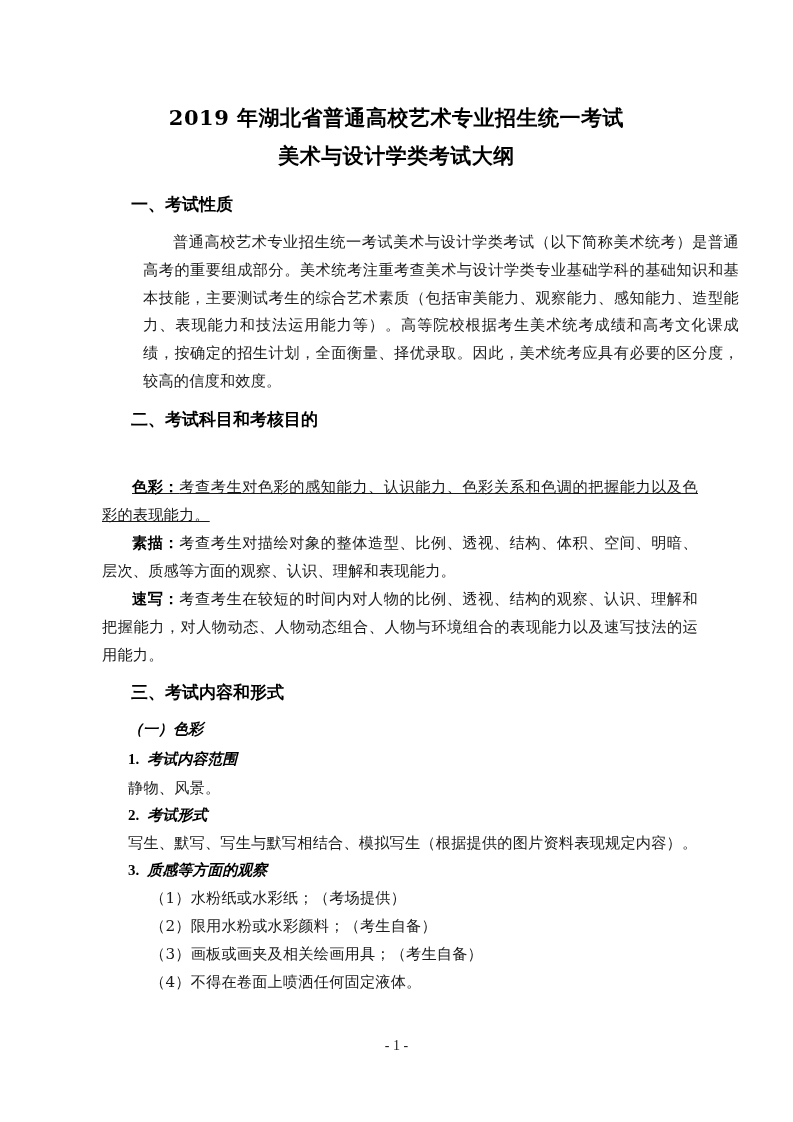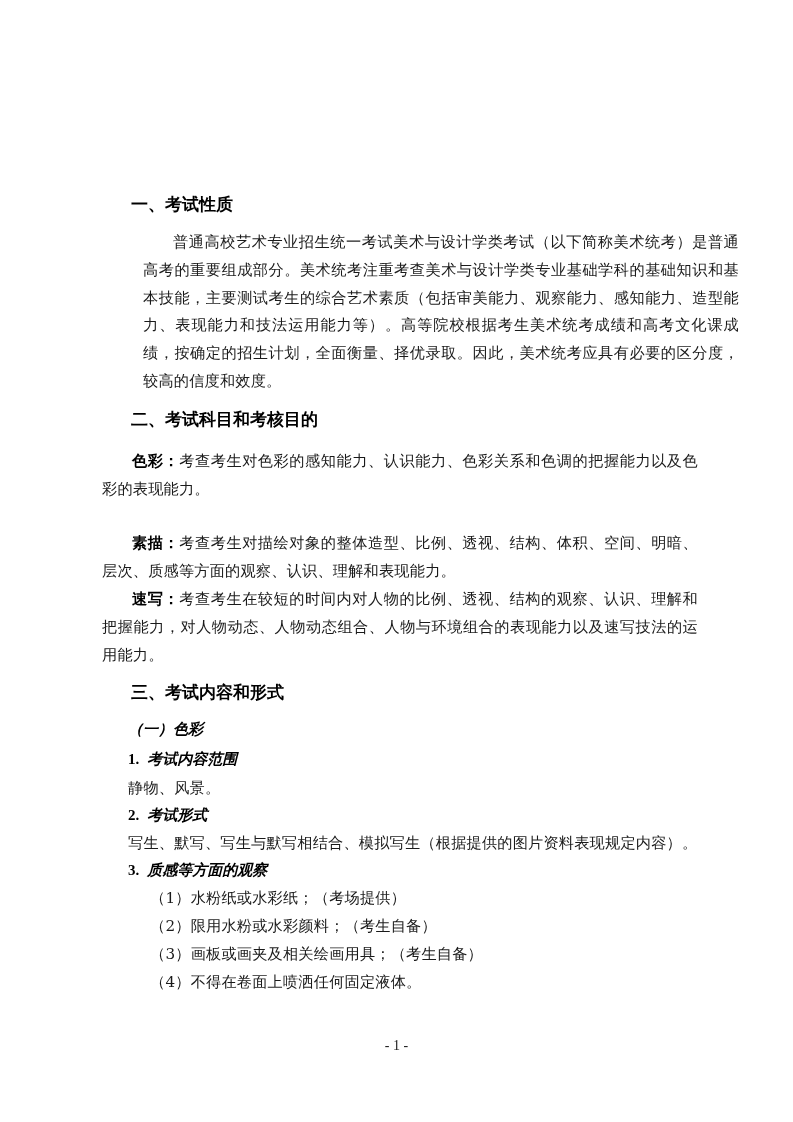--- a/index.html
+++ b/index.html
@@ -23,26 +23,28 @@
   .plain { position: absolute; left: 128px; font-size: 15.2px; letter-spacing: 0.2px; }
   .item { position: absolute; left: 150px; font-size: 15.2px; letter-spacing: 0.2px; }
   .pagenum { position: absolute; left: 0; width: 793px; top: 1038px; text-align: center;
              font-size: 14px; font-family: "Liberation Serif", serif; }
 </style>
 </head>
 <body>
 
 <div class="page">
 
+  <div class="title t1">2019 年湖北省普通高校艺术专业招生统一考试</div>
+  <div class="title t2">美术与设计学类考试大纲</div>
 
   <div class="h1" style="top:193px;">一、考试性质</div>
   <div class="para" style="top:229px;margin-left:41px;">普通高校艺术专业招生统一考试美术与设计学类考试（以下简称美术统考）是普通高考的重要组成部分。美术统考注重考查美术与设计学类专业基础学科的基础知识和基本技能，主要测试考生的综合艺术素质（包括审美能力、观察能力、感知能力、造型能力、表现能力和技法运用能力等）。高等院校根据考生美术统考成绩和高考文化课成绩，按确定的招生计划，全面衡量、择优录取。因此，美术统考应具有必要的区分度，较高的信度和效度。</div>
 
   <div class="h1" style="top:408px;">二、考试科目和考核目的</div>
-  <div class="para" style="top:448px;">
+  <div class="para" style="top:474px;text-decoration:underline;">
     <span class="lbl">色彩：</span><span>考查考生对色彩的感知能力、认识能力、色彩关系和色调的把握能力以及色彩的表现能力。</span>
   </div>
   <div class="para" style="top:530px;">
     <span class="lbl">素描：</span><span>考查考生对描绘对象的整体造型、比例、透视、结构、体积、空间、明暗、层次、质感等方面的观察、认识、理解和表现能力。</span>
   </div>
   <div class="para" style="top:586px;">
     <span class="lbl">速写：</span><span>考查考生在较短的时间内对人物的比例、透视、结构的观察、认识、理解和把握能力，对人物动态、人物动态组合、人物与环境组合的表现能力以及速写技法的运用能力。</span>
   </div>
 
   <div class="h1" style="top:681px;">三、考试内容和形式</div>

